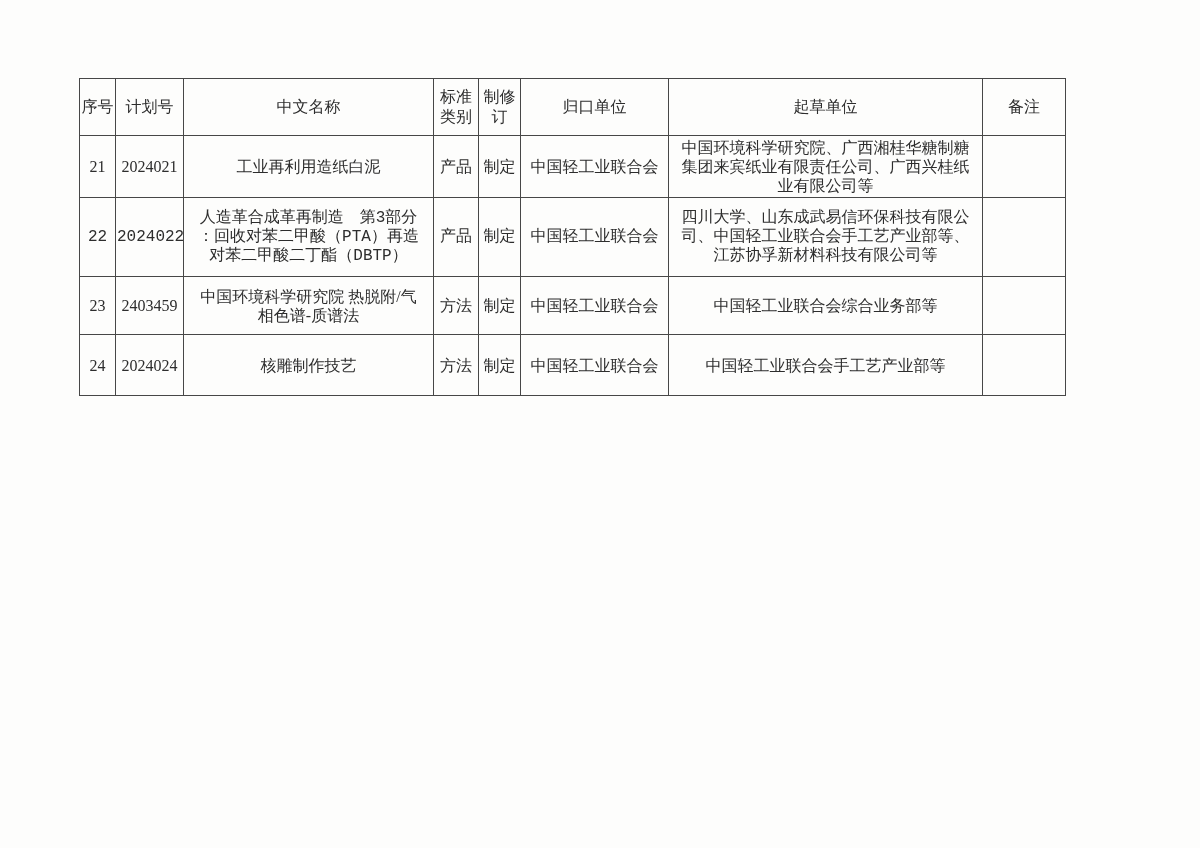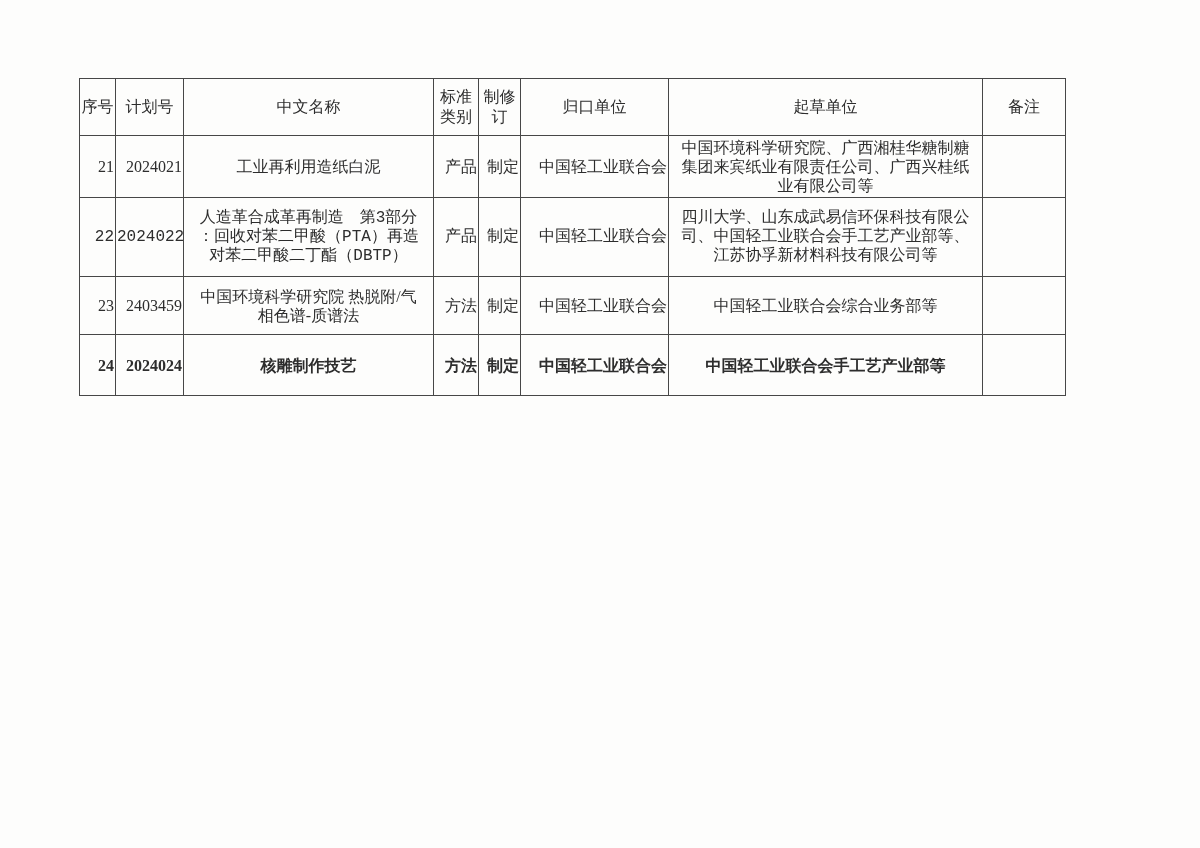--- a/index.html
+++ b/index.html
@@ -31,33 +31,33 @@
     font-size: 16px;
     vertical-align: middle;
     overflow: hidden;
   }
   .doc-table th {
     line-height: 20px;
     padding: 2px 1px;
     text-align: center;
     height: 52px;
   }
-  .c-center { text-align: right; padding: 2px 1px; line-height: 19px; }
+  .c-center { text-align: center; padding: 2px 1px; line-height: 19px; }
   .c-left {
     text-align: center;
     padding: 2px 9px;
     line-height: 19px;
     word-break: break-all;
     line-break: anywhere;
   }
   
   tbody tr:nth-child(1) td { height: 53px; }
   tbody tr:nth-child(2) td { height: 74px; font-family: Liberation Mono, monospace; }
   tbody tr:nth-child(3) td { height: 53px; }
-  tbody tr:nth-child(4) td { height: 56px; font-weight: bold; }
+  tbody tr:nth-child(4) td { height: 56px; }
   tbody tr:nth-child(5) td { height: 53px; }
 </style>
 </head>
 <body>
 
 <div class="page">
   <table class="doc-table">
     <colgroup>
       <col style="width:36px">
       <col style="width:68px">

